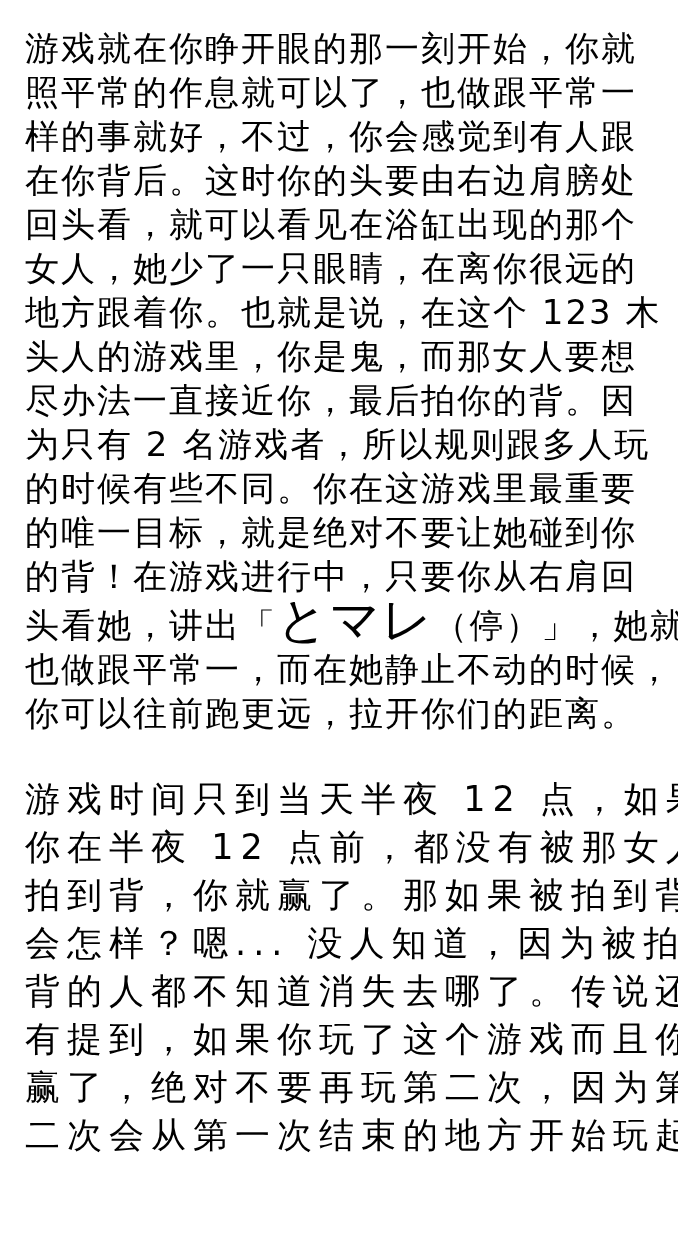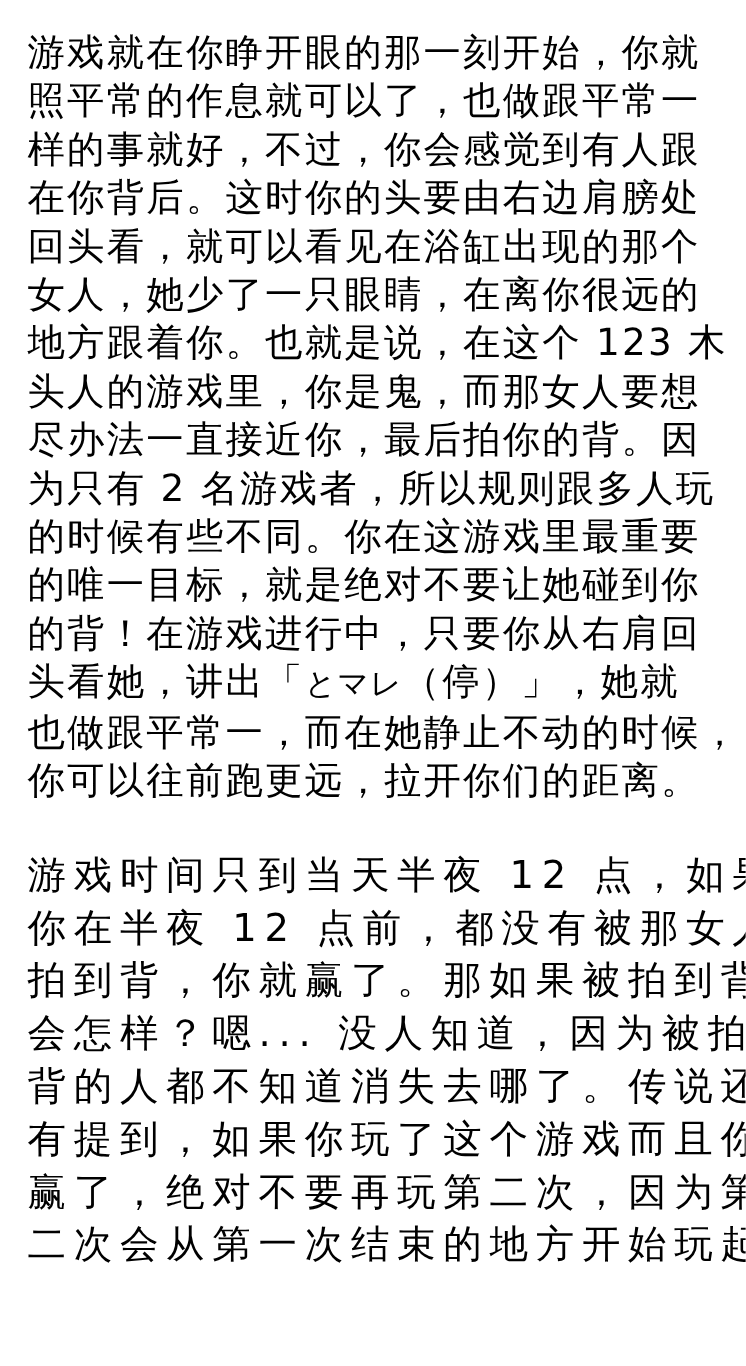--- a/index.html
+++ b/index.html
@@ -28,21 +28,21 @@
     letter-spacing: 2px;
   }
   .para-2 {
     font-size: 35px;
     line-height: 48px;
     letter-spacing: 7px;
     margin-top: 40px;
   }
   .kana {
     
-    font-size: 28px;
+    font-size: 50px;
     line-height: 44px;
     letter-spacing: 1px;
     font-family: "DejaVu Sans", sans-serif;
   }
 </style>
 </head>
 <body>
 
 <div class="page">
     <p class="para para-1"><span>游戏就在你睁开眼的那一刻开始，你就

